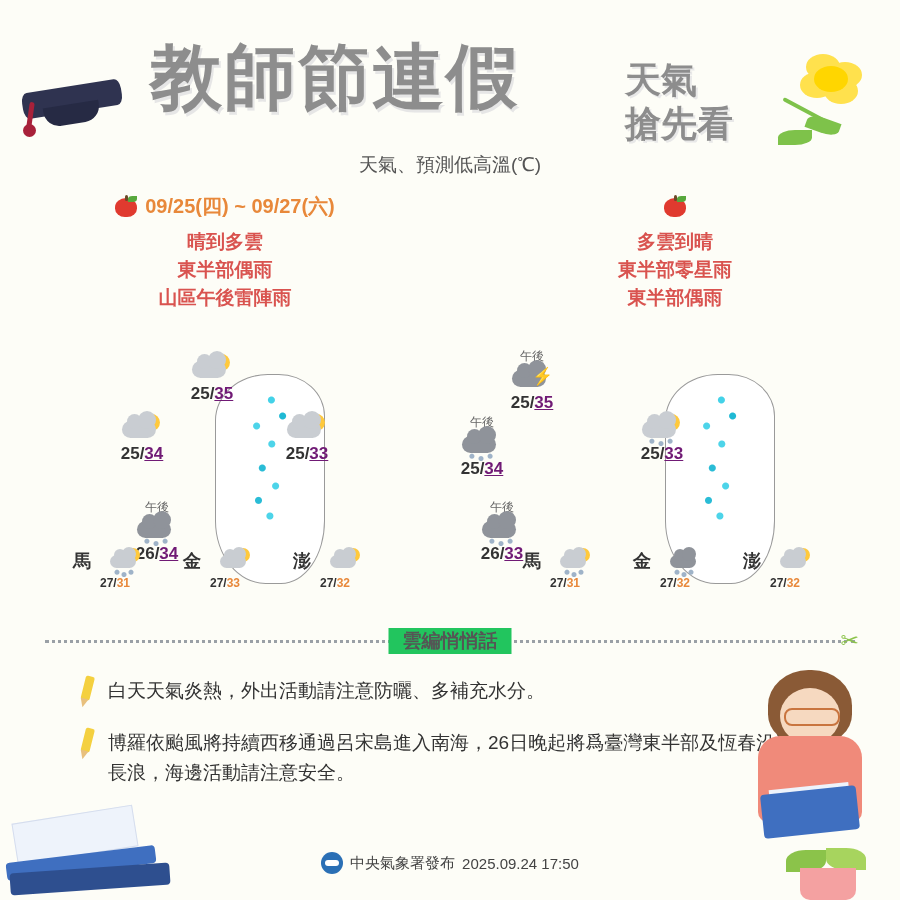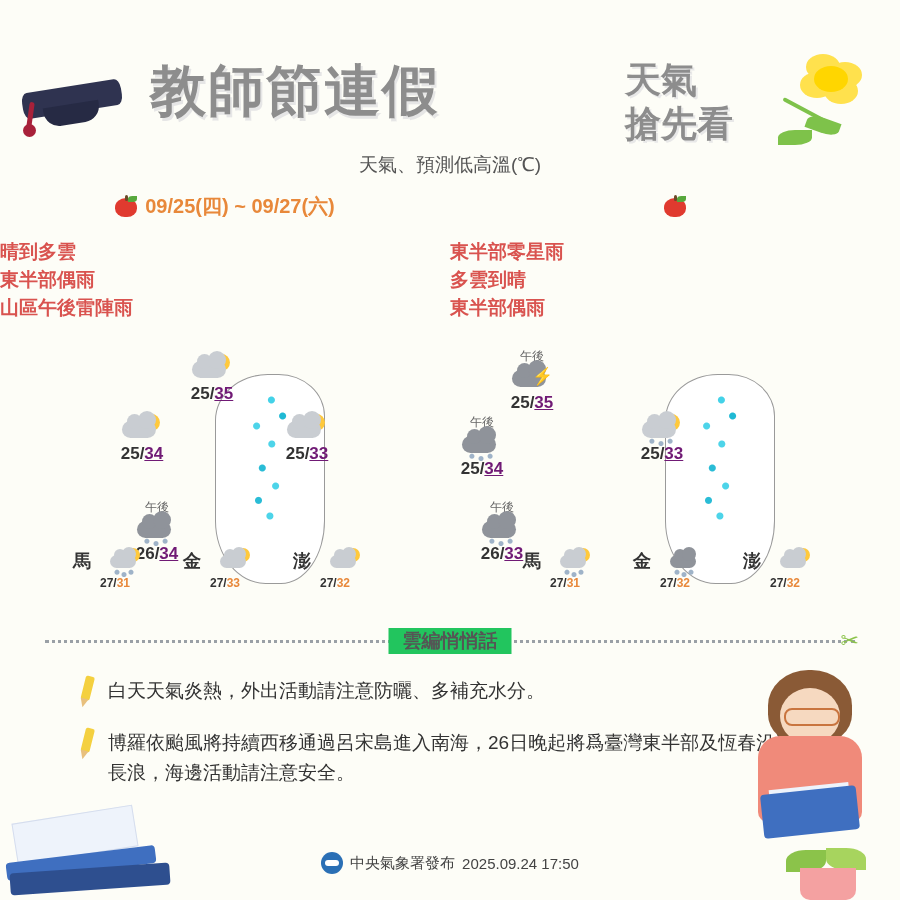--- a/index.html
+++ b/index.html
@@ -25,22 +25,22 @@
     position:absolute;left:22px;top:28px;width:56px;height:20px;
     background:#262a44;border-radius:0 0 16px 16px;transform:rotate(-9deg);
   }
   .cap .tassel{
     position:absolute;left:6px;top:26px;width:5px;height:26px;background:#a8213a;
     transform:rotate(8deg);border-radius:3px;
   }
   .cap .knot{position:absolute;left:1px;top:48px;width:13px;height:13px;background:#a8213a;border-radius:50%;}
 
   .main-title{
-    position:absolute;left:150px;top:36px;
-    font-size:56px;font-weight:bold;color:#8d8d8d;
+    position:absolute;left:150px;top:12px;
+    font-size:72px;font-weight:bold;color:#8d8d8d;
     letter-spacing:2px;
     text-shadow:2px 3px 0 #e6e6e6;
     font-family:"DejaVu Sans", sans-serif;
   }
   .sub-title{
     position:absolute;left:625px;top:40px;
     font-size:36px;font-weight:bold;color:#8d8d8d;line-height:44px;
     text-shadow:2px 2px 0 #e8e8e8;
     font-family:"DejaVu Sans", sans-serif;
   }
@@ -59,21 +59,21 @@
   
   .panel{position:absolute;top:190px;width:450px;}
   .panel.left{left:0;}
   .panel.right{left:450px;}
   .date-row{display:flex;align-items:center;justify-content:center;gap:8px;height:32px;}
   .apple{width:22px;height:22px;position:relative;}
   .apple .body{position:absolute;left:0;top:3px;width:22px;height:19px;background:#e03a2f;border-radius:50% 50% 45% 45%;}
   .apple .stem2{position:absolute;left:10px;top:0px;width:3px;height:6px;background:#6b4a27;border-radius:2px;}
   .apple .lf{position:absolute;left:13px;top:1px;width:9px;height:6px;background:#57a83c;border-radius:50% 0 50% 0;}
   .date-text{font-size:20px;font-weight:bold;color:#e8883a;}
-  .cond{margin-top:16px;color:#d9534f;font-size:19px;line-height:28px;font-weight:bold;}
+  .cond{margin-top:6px;text-align:center;color:#d9534f;font-size:19px;line-height:28px;font-weight:bold;}
 
   
   .maparea{position:absolute;top:330px;width:450px;height:250px;margin-top:24px;}
   .maparea.left{left:0;}
   .maparea.right{left:450px;}
   .island{
     position:absolute;left:215px;top:20px;width:110px;height:210px;
   }
   .island .shape{
     position:absolute;inset:0;
@@ -225,22 +225,22 @@
 
   <div class="panel right">
     <div class="date-row">
       <span class="apple">
           <span class="body"></span>
           <span class="stem2"></span>
           <span class="lf"></span>
         </span>
     </div>
     <div class="cond">
+      <div>多雲到晴</div>
       <div>東半部零星雨</div>
-      <div>多雲到晴</div>
       <div>東半部偶雨</div>
     </div>
   </div>
 
   <div class="maparea left">
     <div class="island">
       <div class="shape"></div>
         <div class="rain"></div>
         <div class="rain2"></div>
     </div>

